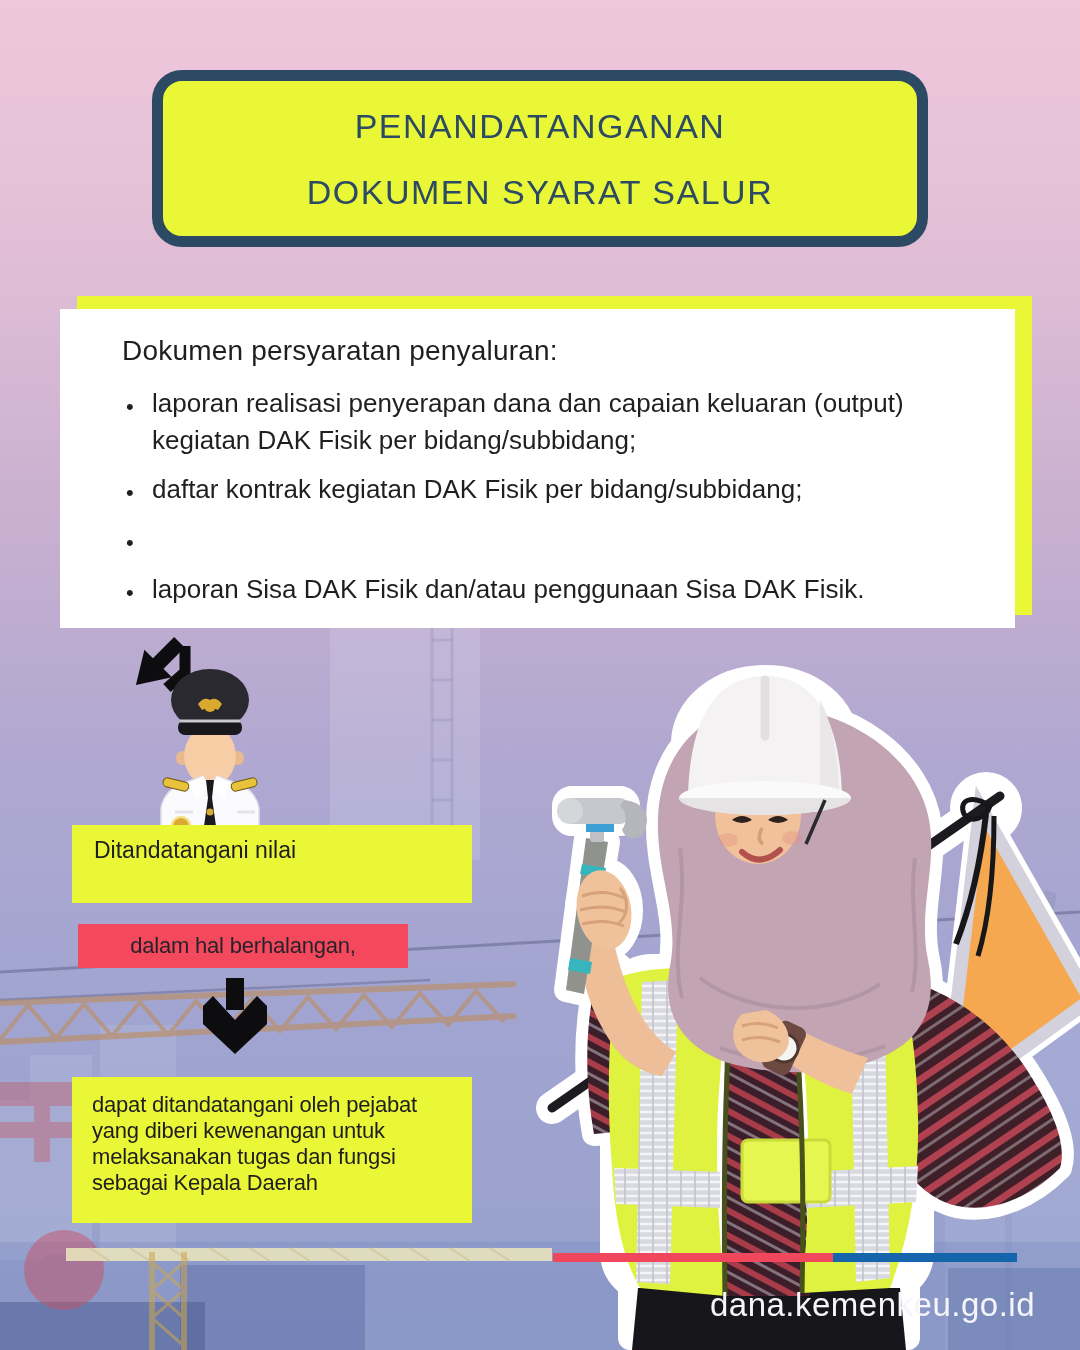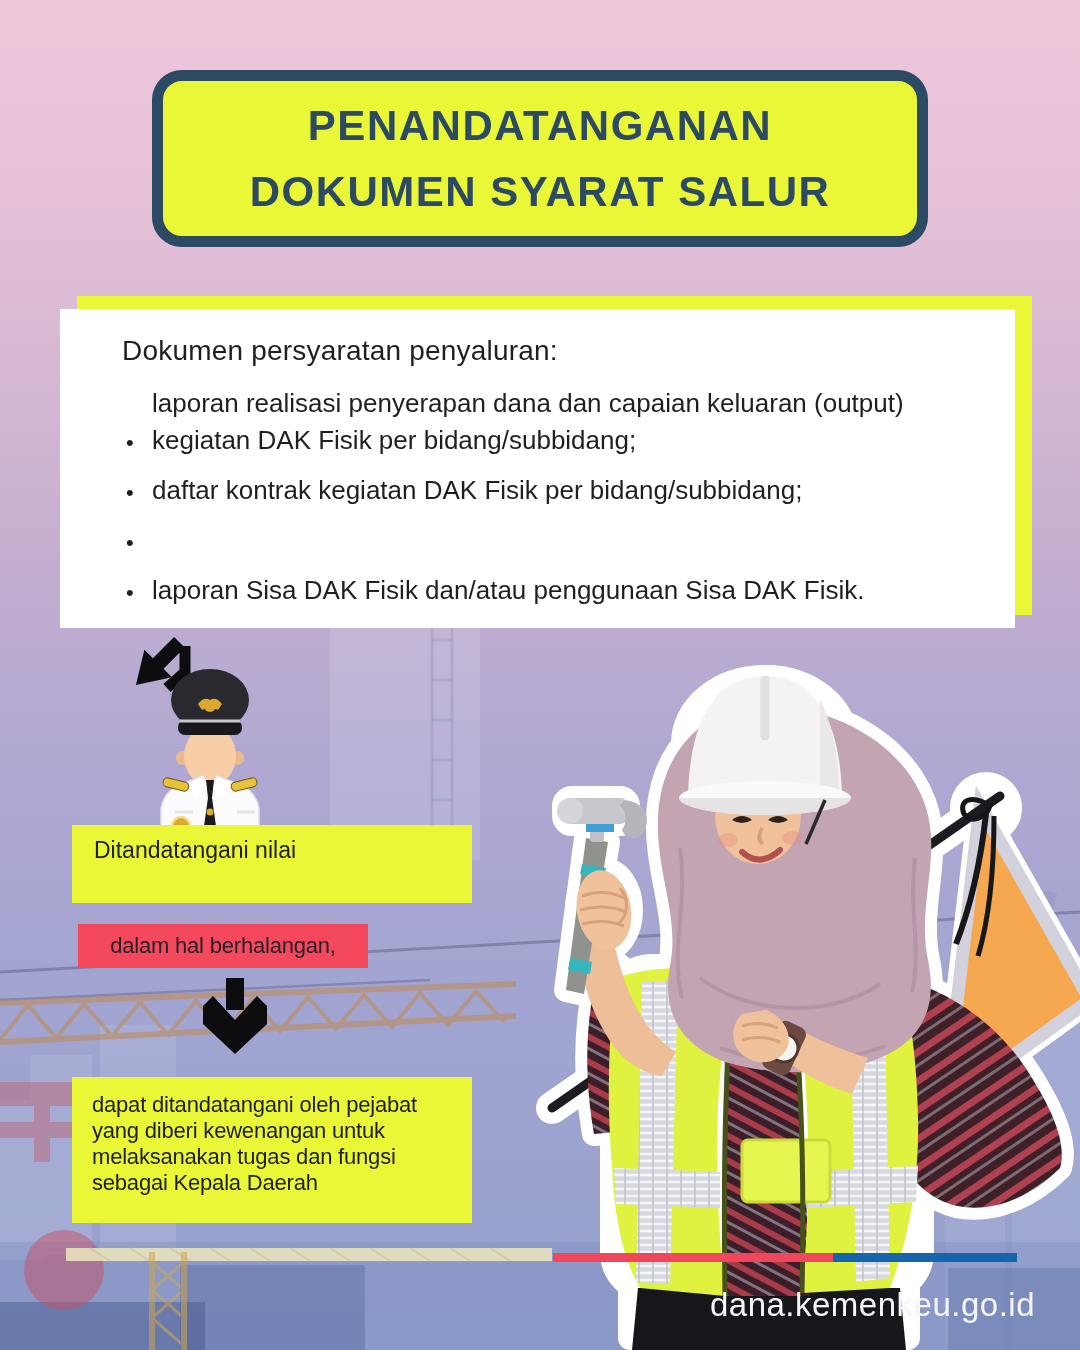--- a/index.html
+++ b/index.html
@@ -6,38 +6,38 @@
   .canvas{position:relative;width:1080px;height:1350px;overflow:hidden;
     font-family:"Liberation Sans",sans-serif;
     background:linear-gradient(180deg,#efc7db 0%,#e4c0d7 16%,#c9b0d0 38%,#b0a8d1 56%,#a3a5d1 72%,#94a0cb 100%);}
   .layer{position:absolute;left:0;top:0;width:1080px;height:1350px;}
   .pre{white-space:pre-line;}
 
   
   .title-box{position:absolute;left:152px;top:70px;width:776px;height:177px;
     background:#eaf737;border:11px solid #2c4a63;border-radius:30px;
     display:flex;align-items:center;justify-content:center;box-sizing:border-box;z-index:5;}
-  .title-box .t{color:#2c4a63;font-weight:bold;font-size:42px;line-height:66px;
+  .title-box .t{color:#2c4a63;font-weight:normal;font-size:34px;line-height:66px;
     letter-spacing:1.5px;text-align:center;}
 
   
   .card-shadow{position:absolute;left:77px;top:296px;width:955px;height:319px;background:#eaf737;z-index:3;}
   .card{position:absolute;left:60px;top:278px;width:955px;height:319px;background:#ffffff;z-index:4;
     box-sizing:border-box;padding:26px 30px 0 62px;color:#1f1f1f;margin-top:31px;}
   .card h2{margin:0 0 18px 0;font-size:28px;font-weight:normal;letter-spacing:.2px;}
-  .req-item{display:flex;margin-bottom:12px;font-size:26px;line-height:37px;align-items:flex-end;}
+  .req-item{display:flex;margin-bottom:12px;font-size:26px;line-height:37px;}
   .req-item .bullet{width:30px;flex:0 0 30px;}
   .req-item .bullet::before{content:"•";font-size:22px;position:relative;top:2px;left:4px;}
 
   
   .signer-box{position:absolute;left:72px;top:825px;width:400px;height:78px;background:#eaf737;z-index:5;
     box-sizing:border-box;padding:8px 16px 0 22px;color:#1e1e1e;}
   .signer-box .l1{font-size:23px;line-height:34px;}
   .signer-box .l2{font-size:21px;font-weight:bold;letter-spacing:-0.4px;line-height:34px;}
-  .condition-box{position:absolute;left:78px;top:924px;width:290px;height:44px;background:#f4485c;z-index:5;
+  .condition-box{position:absolute;left:78px;top:924px;width:330px;height:44px;background:#f4485c;z-index:5;
     display:flex;align-items:center;justify-content:center;color:#27222a;font-size:22px;letter-spacing:-0.2px;}
   .delegation-box{position:absolute;left:72px;top:1077px;width:400px;height:146px;background:#eaf737;z-index:5;
     box-sizing:border-box;padding:15px 18px 0 20px;color:#1e1e1e;font-size:22px;line-height:26px;letter-spacing:-0.2px;}
 
   .official-svg{position:absolute;left:115px;top:630px;width:200px;height:215px;z-index:4;}
   .down-arrow-svg{position:absolute;left:203px;top:978px;width:64px;height:78px;z-index:5;}
   .worker-svg{position:absolute;left:520px;top:648px;width:560px;height:702px;z-index:6;}
 
   
   .brand-line-red{position:absolute;left:553px;top:1253px;width:280px;height:9px;background:#f0475c;z-index:7;}

